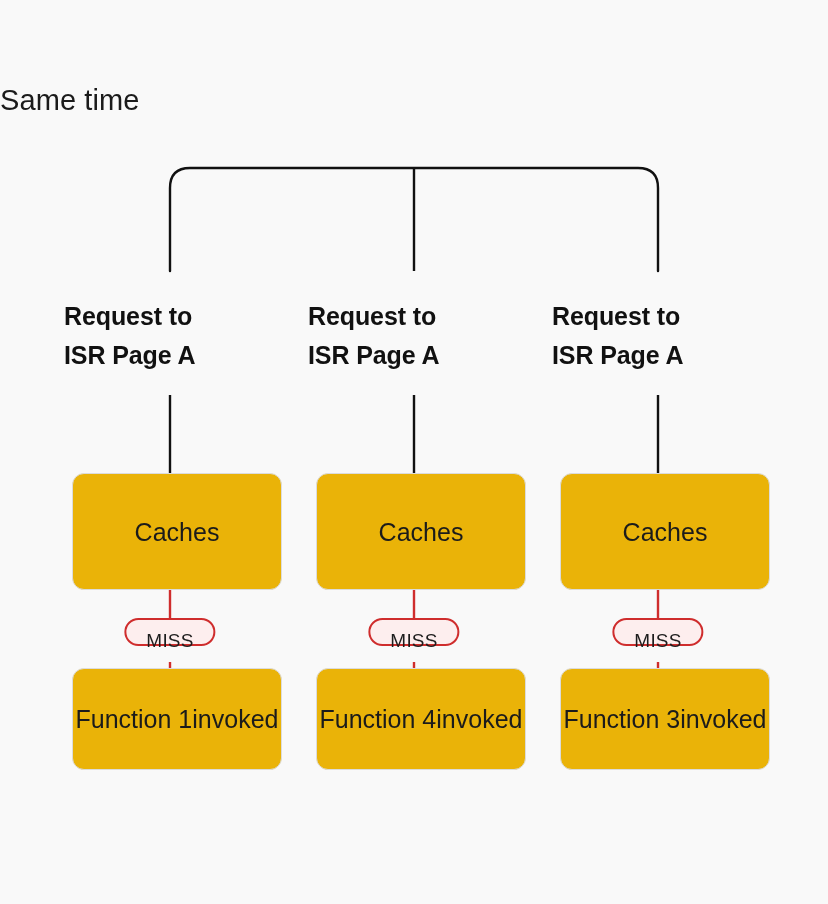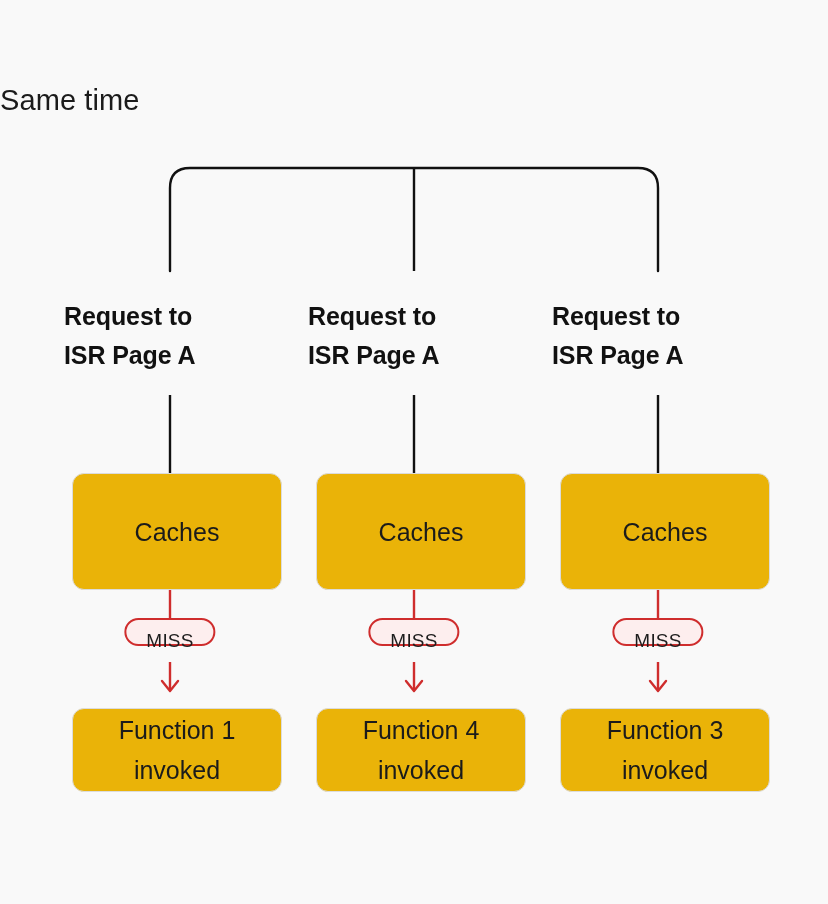--- a/index.html
+++ b/index.html
@@ -85,23 +85,23 @@
     line-height: 40px;
     color: #1b1b1b;
     font-weight: 400;
     margin-left: 7px;
   }
   .cache-box {
     top: 473px;
     height: 117px;
   }
   .fn-box {
-    top: 708px;
-    height: 84px;
-    flex-direction: column;
+    top: 668px;
+    height: 102px;
+    flex-direction: row;
   }
   .fn-box .ln { display: block; }
 
   .miss-badge {
     position: absolute;
     top: 618px;
     left: 50%;
     transform: translateX(-50%);
     box-sizing: border-box;
     padding: 0 20px;

